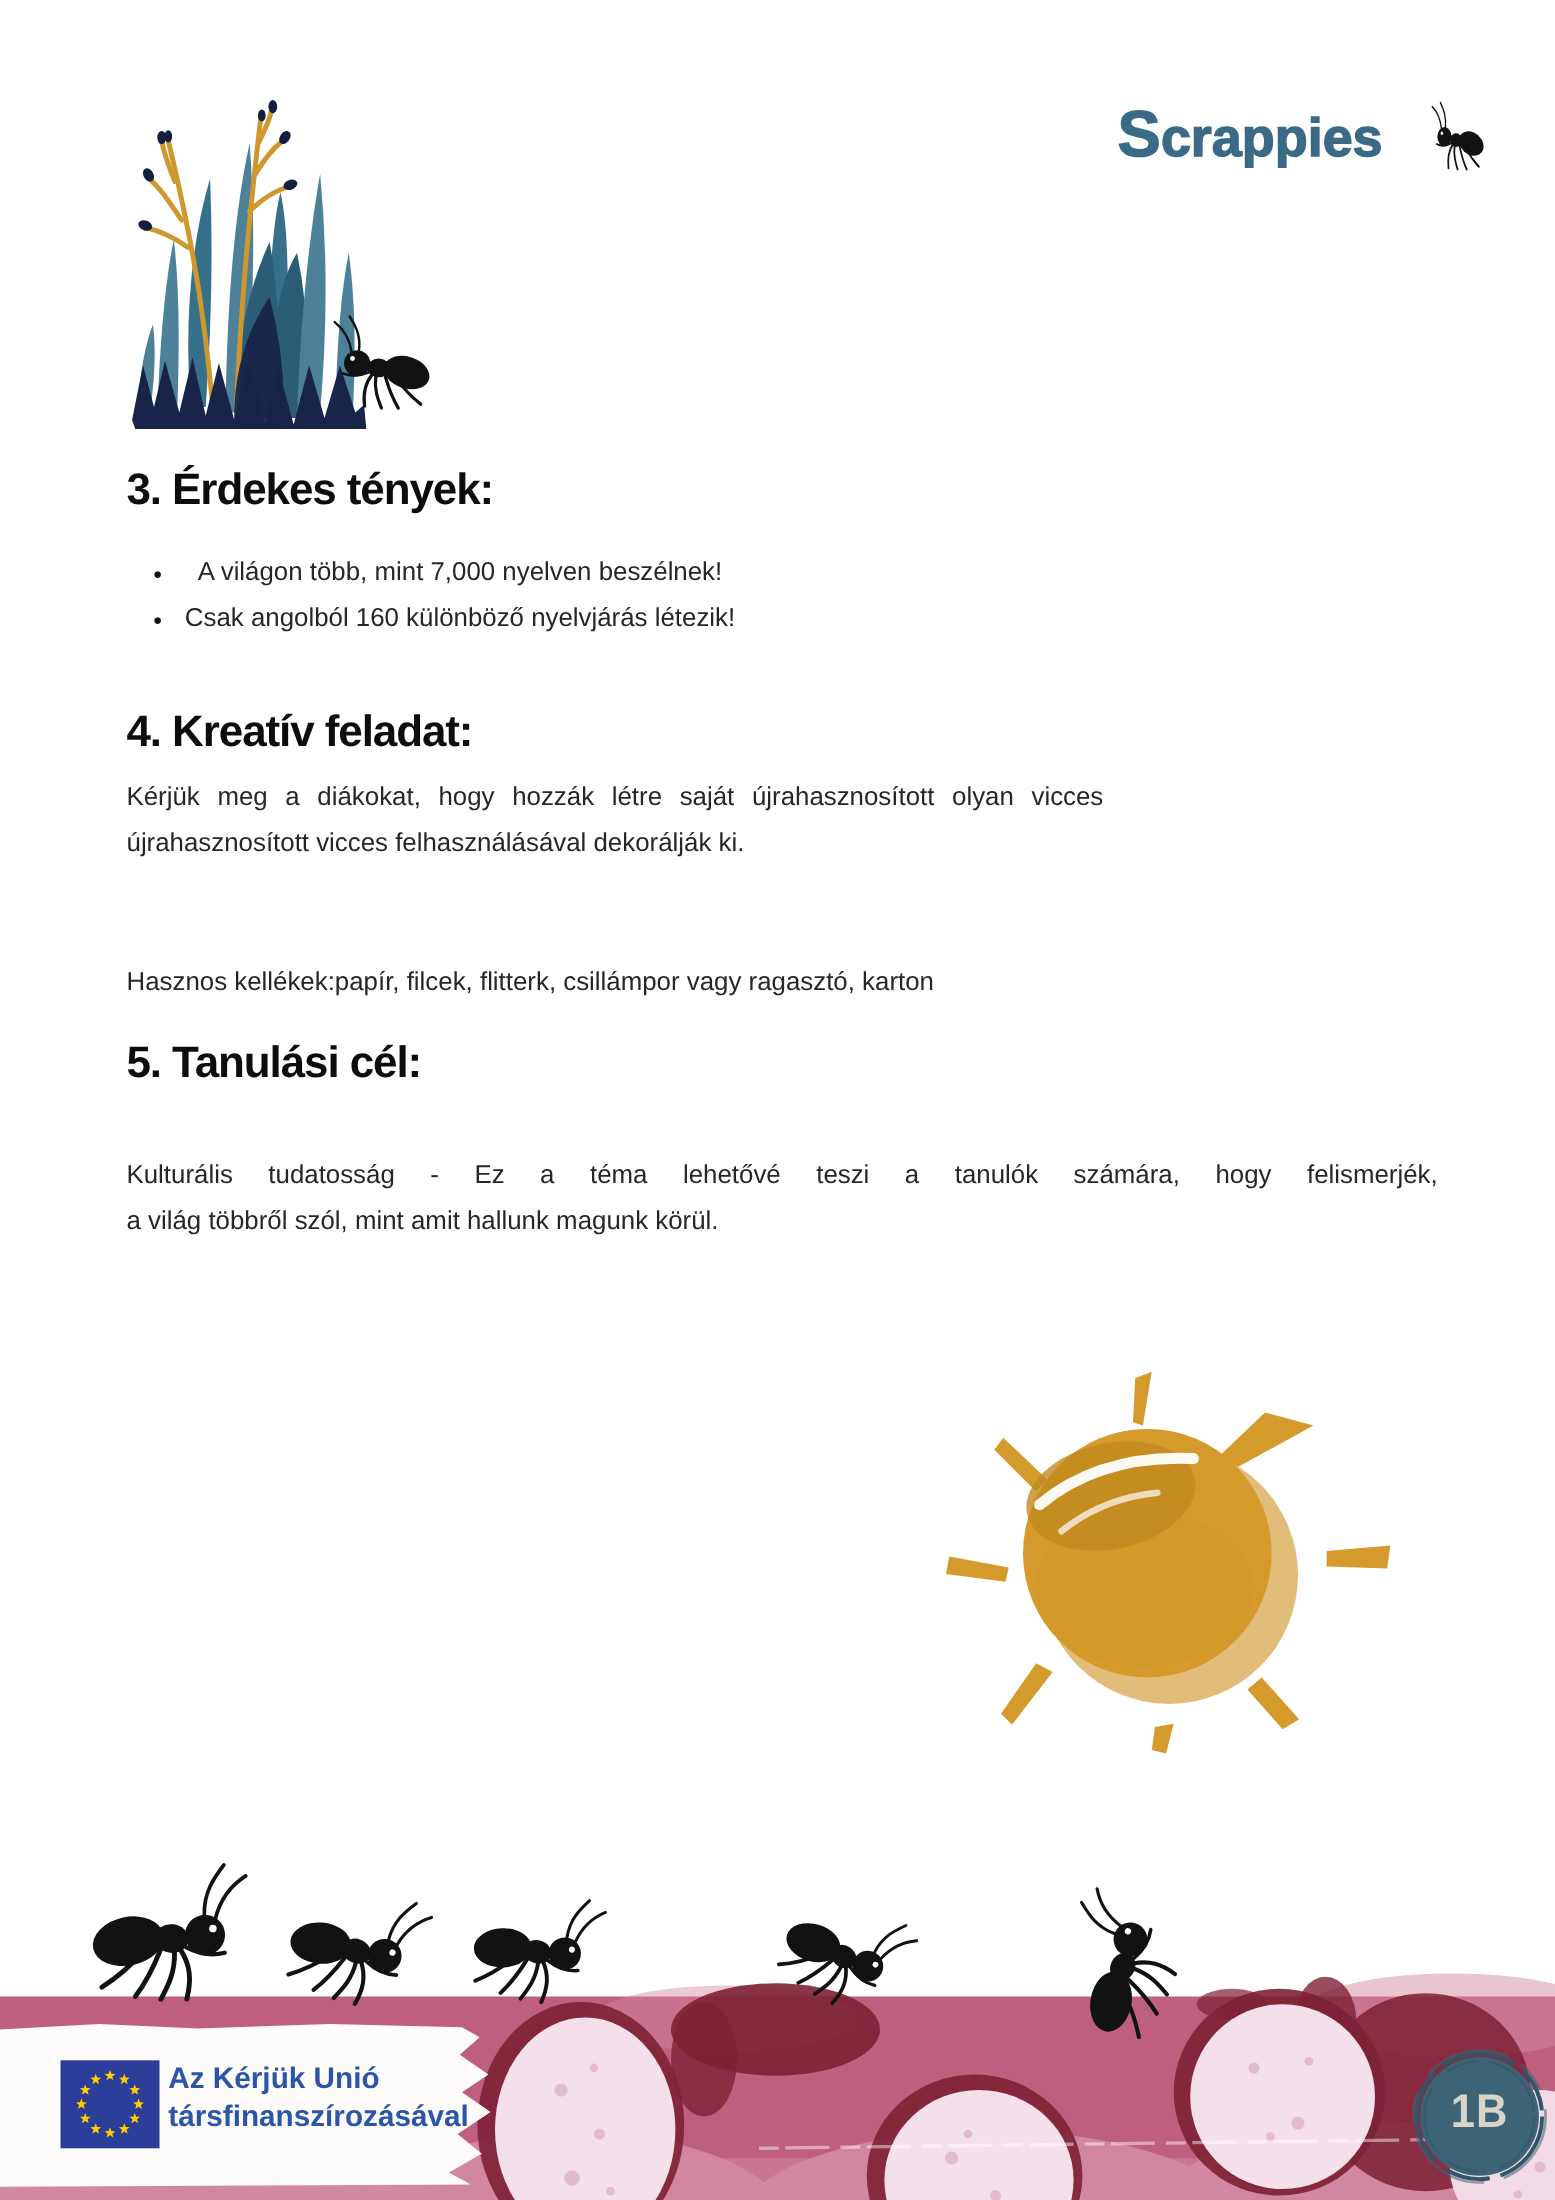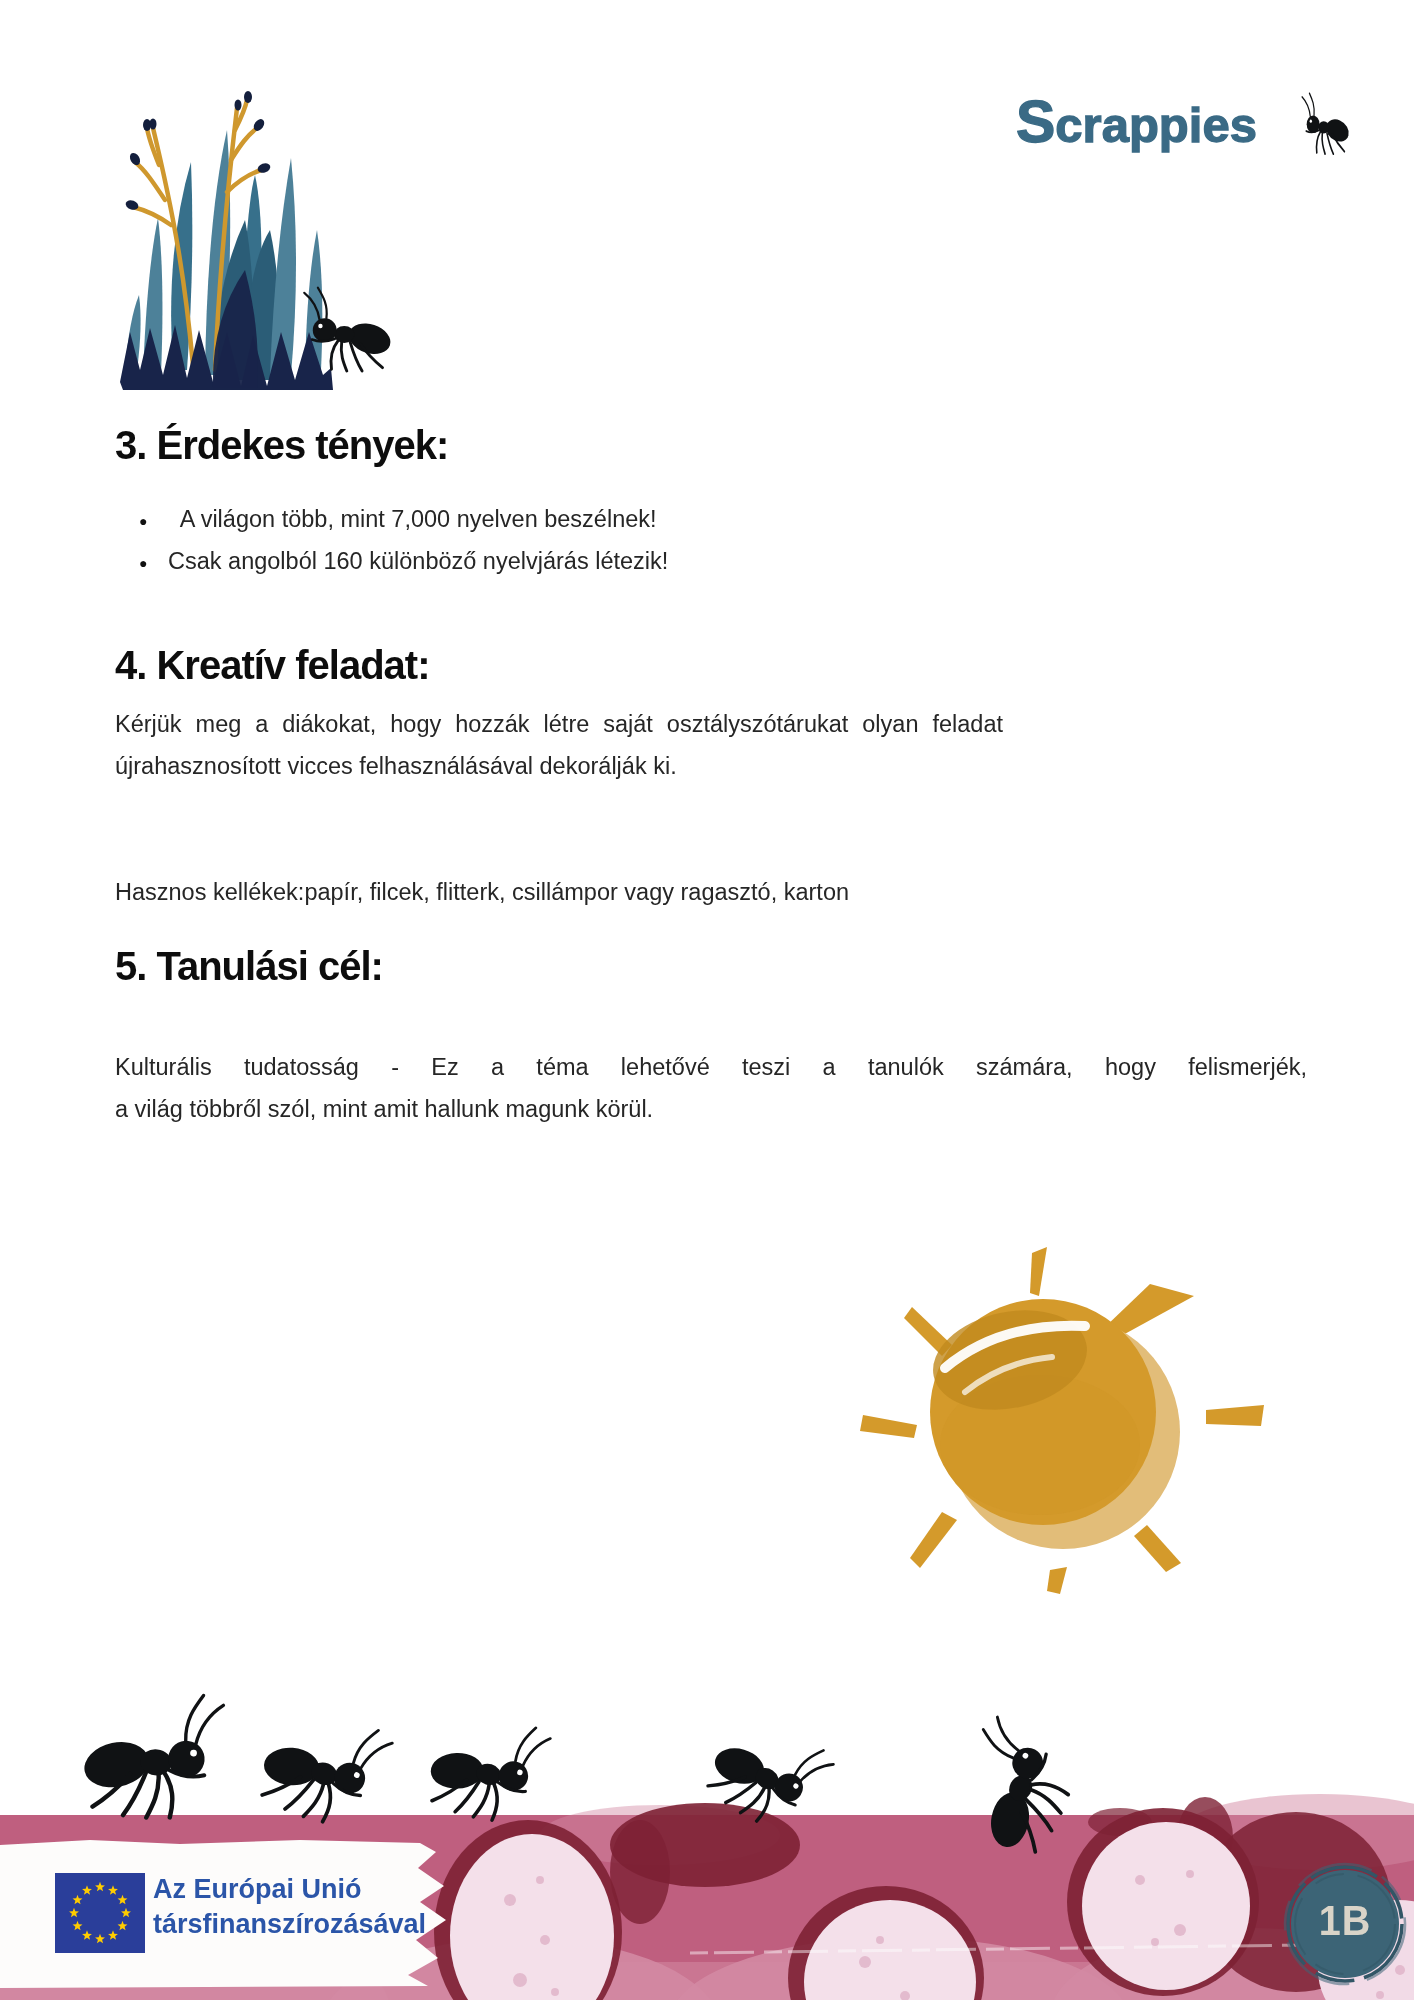--- a/index.html
+++ b/index.html
@@ -95,21 +95,21 @@
 </svg>
 
 <div class="h" style="top:423px">3. Érdekes tények:</div>
 <ul class="facts body-txt">
   <li>A világon több, mint 7,000 nyelven beszélnek!</li>
   <li>Csak angolból 160 különböző nyelvjárás létezik!</li>
 </ul>
 
 <div class="h" style="top:643px">4. Kreatív feladat:</div>
 <div class="para body-txt" style="top:703px;width:888px">
-  <div class="jline">Kérjük meg a diákokat, hogy hozzák létre saját osztályszótárukat olyan feladat</div>
+  <div class="jline">Kérjük meg a diákokat, hogy hozzák létre saját újrahasznosított olyan vicces</div>
   <div>újrahasznosított vicces felhasználásával dekorálják ki.</div>
 </div>
 <div class="para body-txt" style="top:871px;white-space:nowrap">Hasznos kellékek:papír, filcek, flitterk, csillámpor vagy ragasztó, karton</div>
 
 <div class="h" style="top:944px">5. Tanulási cél:</div>
 <div class="para body-txt" style="top:1046px;width:1192px">
   <div class="jline">Kulturális tudatosság - Ez a téma lehetővé teszi a tanulók számára, hogy felismerjék,</div>
   <div>a világ többről szól, mint amit hallunk magunk körül.</div>
 </div>
 
@@ -201,16 +201,16 @@
   <g>
     <use href="#ant-shape" transform="translate(80,48) scale(1.3) rotate(6 55 90)"></use>
     <use href="#ant-shape" transform="translate(248,68) scale(1.1) rotate(22 55 95)"></use>
     <use href="#ant-shape" transform="translate(420,73) scale(1.05) rotate(16 55 95)"></use>
     <use href="#ant-shape" transform="translate(690,78) rotate(34 60 95)"></use>
     <use href="#ant-shape" transform="translate(1000,68) scale(1.1) rotate(-62 50 95)"></use>
   </g>
 </svg>
 
 <div class="eu-text">
-  <div>Az Európai Unió</div>
+  <div>Az Kérjük Unió</div>
   <div>társfinanszírozásával</div>
 </div>
 <span class="badge-text">1B</span>
 
 </body></html>

